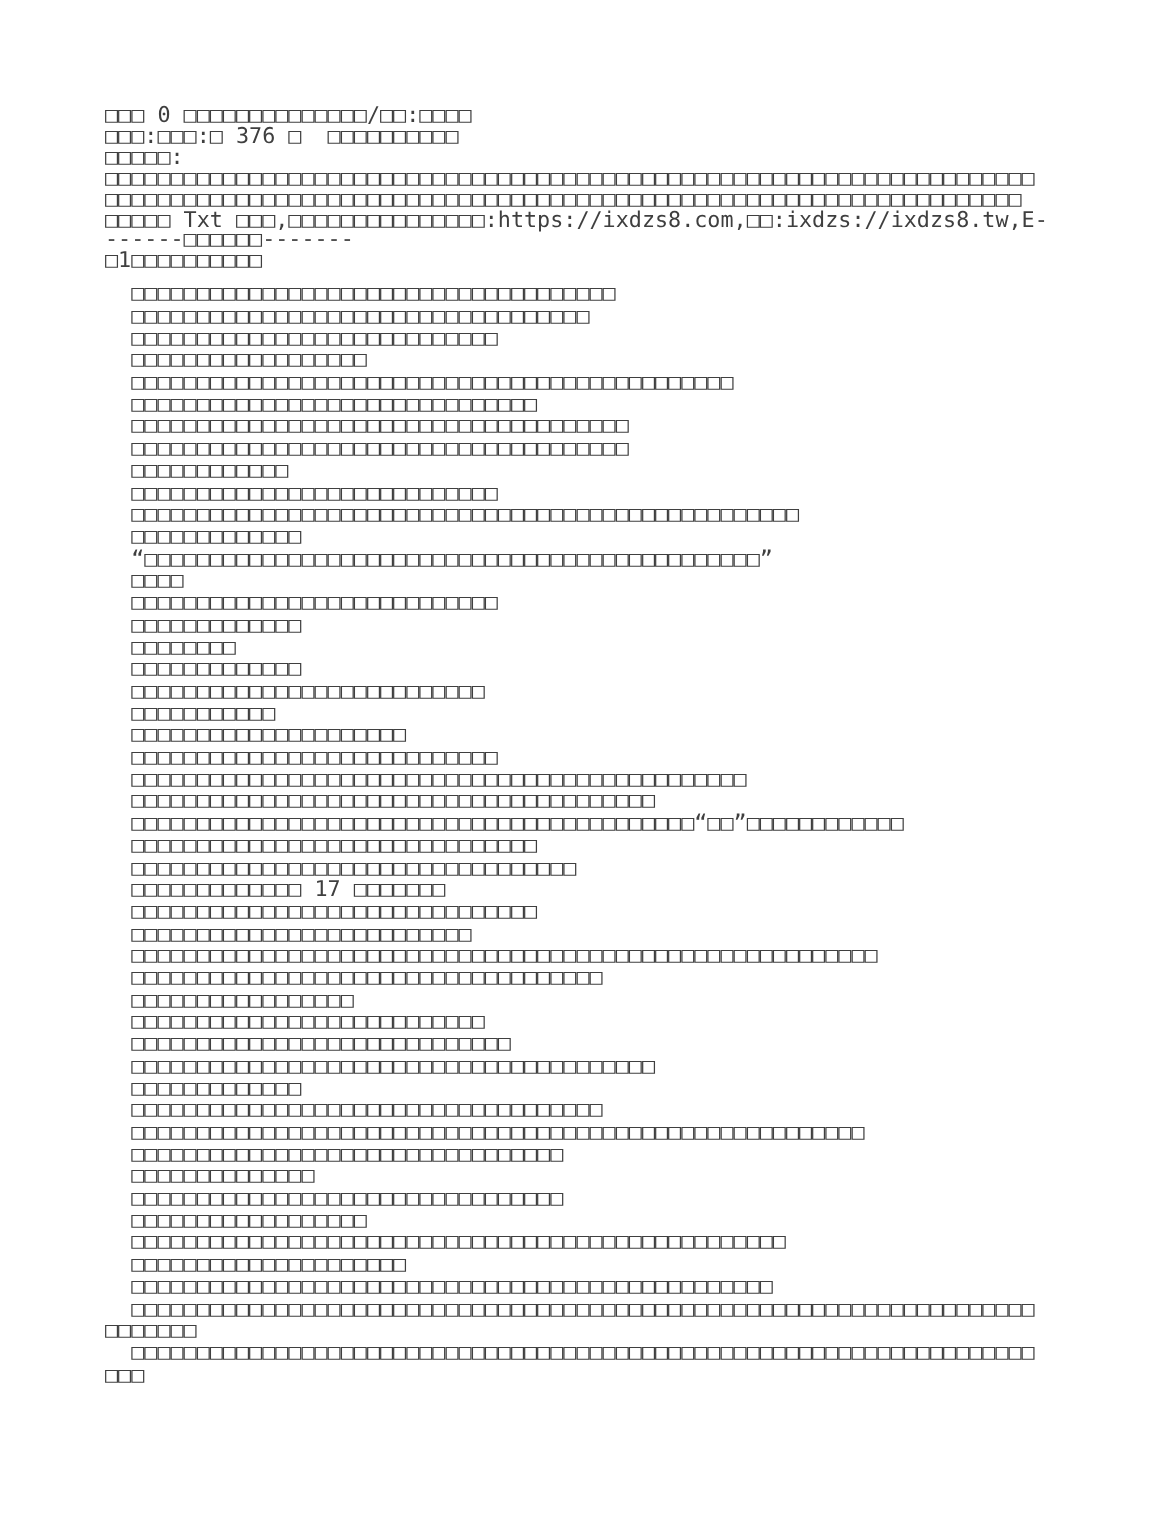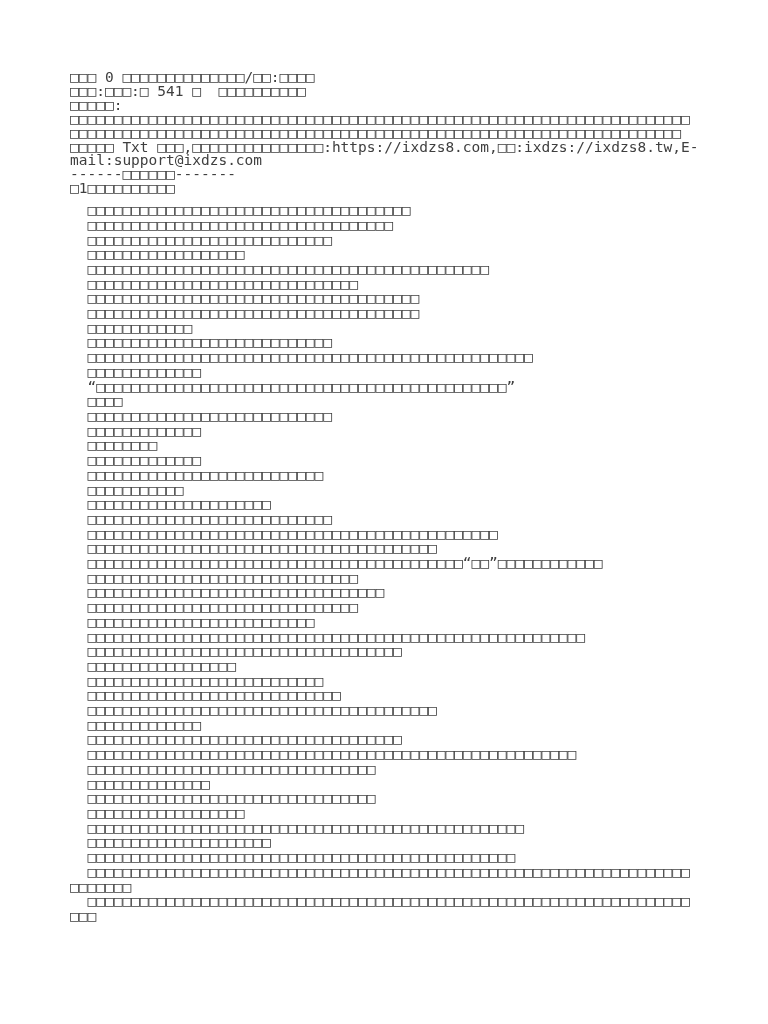--- a/index.html
+++ b/index.html
@@ -30,26 +30,25 @@
     white-space: pre;
   }
 </style>
 </head>
 <body>
 
 <div class="page">
   <div class="textarea">
     <div class="header-block">
         <div class="tline">□□□ 0 □□□□□□□□□□□□□□/□□:□□□□</div>
-        <div class="tline">□□□:□□□:□ 541 □  □□□□□□□□□□</div>
+        <div class="tline">□□□:□□□:□ 376 □  □□□□□□□□□□</div>
         <div class="tline">□□□□□:</div>
         <div class="tline">□□□□□□□□□□□□□□□□□□□□□□□□□□□□□□□□□□□□□□□□□□□□□□□□□□□□□□□□□□□□□□□□□□□□□□□</div>
         <div class="tline">□□□□□□□□□□□□□□□□□□□□□□□□□□□□□□□□□□□□□□□□□□□□□□□□□□□□□□□□□□□□□□□□□□□□□□</div>
         <div class="tline">□□□□□ Txt □□□,□□□□□□□□□□□□□□□:https://ixdzs8.com,□□:ixdzs://ixdzs8.tw,E-</div>
-        <div class="tline">mail:support@ixdzs.com</div>
         <div class="tline">------□□□□□□-------</div>
         <div class="tline">□1□□□□□□□□□□</div>
       </div>
     <div class="body-block">
         <div class="tline">  □□□□□□□□□□□□□□□□□□□□□□□□□□□□□□□□□□□□□</div>
         <div class="tline">  □□□□□□□□□□□□□□□□□□□□□□□□□□□□□□□□□□□</div>
         <div class="tline">  □□□□□□□□□□□□□□□□□□□□□□□□□□□□</div>
         <div class="tline">  □□□□□□□□□□□□□□□□□□</div>
         <div class="tline">  □□□□□□□□□□□□□□□□□□□□□□□□□□□□□□□□□□□□□□□□□□□□□□</div>
         <div class="tline">  □□□□□□□□□□□□□□□□□□□□□□□□□□□□□□□</div>
@@ -67,20 +66,21 @@
         <div class="tline">  □□□□□□□□□□□□□</div>
         <div class="tline">  □□□□□□□□□□□□□□□□□□□□□□□□□□□</div>
         <div class="tline">  □□□□□□□□□□□</div>
         <div class="tline">  □□□□□□□□□□□□□□□□□□□□□</div>
         <div class="tline">  □□□□□□□□□□□□□□□□□□□□□□□□□□□□</div>
         <div class="tline">  □□□□□□□□□□□□□□□□□□□□□□□□□□□□□□□□□□□□□□□□□□□□□□□</div>
         <div class="tline">  □□□□□□□□□□□□□□□□□□□□□□□□□□□□□□□□□□□□□□□□</div>
         <div class="tline">  □□□□□□□□□□□□□□□□□□□□□□□□□□□□□□□□□□□□□□□□□□□“□□”□□□□□□□□□□□□</div>
         <div class="tline">  □□□□□□□□□□□□□□□□□□□□□□□□□□□□□□□</div>
         <div class="tline">  □□□□□□□□□□□□□□□□□□□□□□□□□□□□□□□□□□</div>
+        <div class="tline">  □□□□□□□□□□□□□ 17 □□□□□□□</div>
         <div class="tline">  □□□□□□□□□□□□□□□□□□□□□□□□□□□□□□□</div>
         <div class="tline">  □□□□□□□□□□□□□□□□□□□□□□□□□□</div>
         <div class="tline">  □□□□□□□□□□□□□□□□□□□□□□□□□□□□□□□□□□□□□□□□□□□□□□□□□□□□□□□□□</div>
         <div class="tline">  □□□□□□□□□□□□□□□□□□□□□□□□□□□□□□□□□□□□</div>
         <div class="tline">  □□□□□□□□□□□□□□□□□</div>
         <div class="tline">  □□□□□□□□□□□□□□□□□□□□□□□□□□□</div>
         <div class="tline">  □□□□□□□□□□□□□□□□□□□□□□□□□□□□□</div>
         <div class="tline">  □□□□□□□□□□□□□□□□□□□□□□□□□□□□□□□□□□□□□□□□</div>
         <div class="tline">  □□□□□□□□□□□□□</div>
         <div class="tline">  □□□□□□□□□□□□□□□□□□□□□□□□□□□□□□□□□□□□</div>

